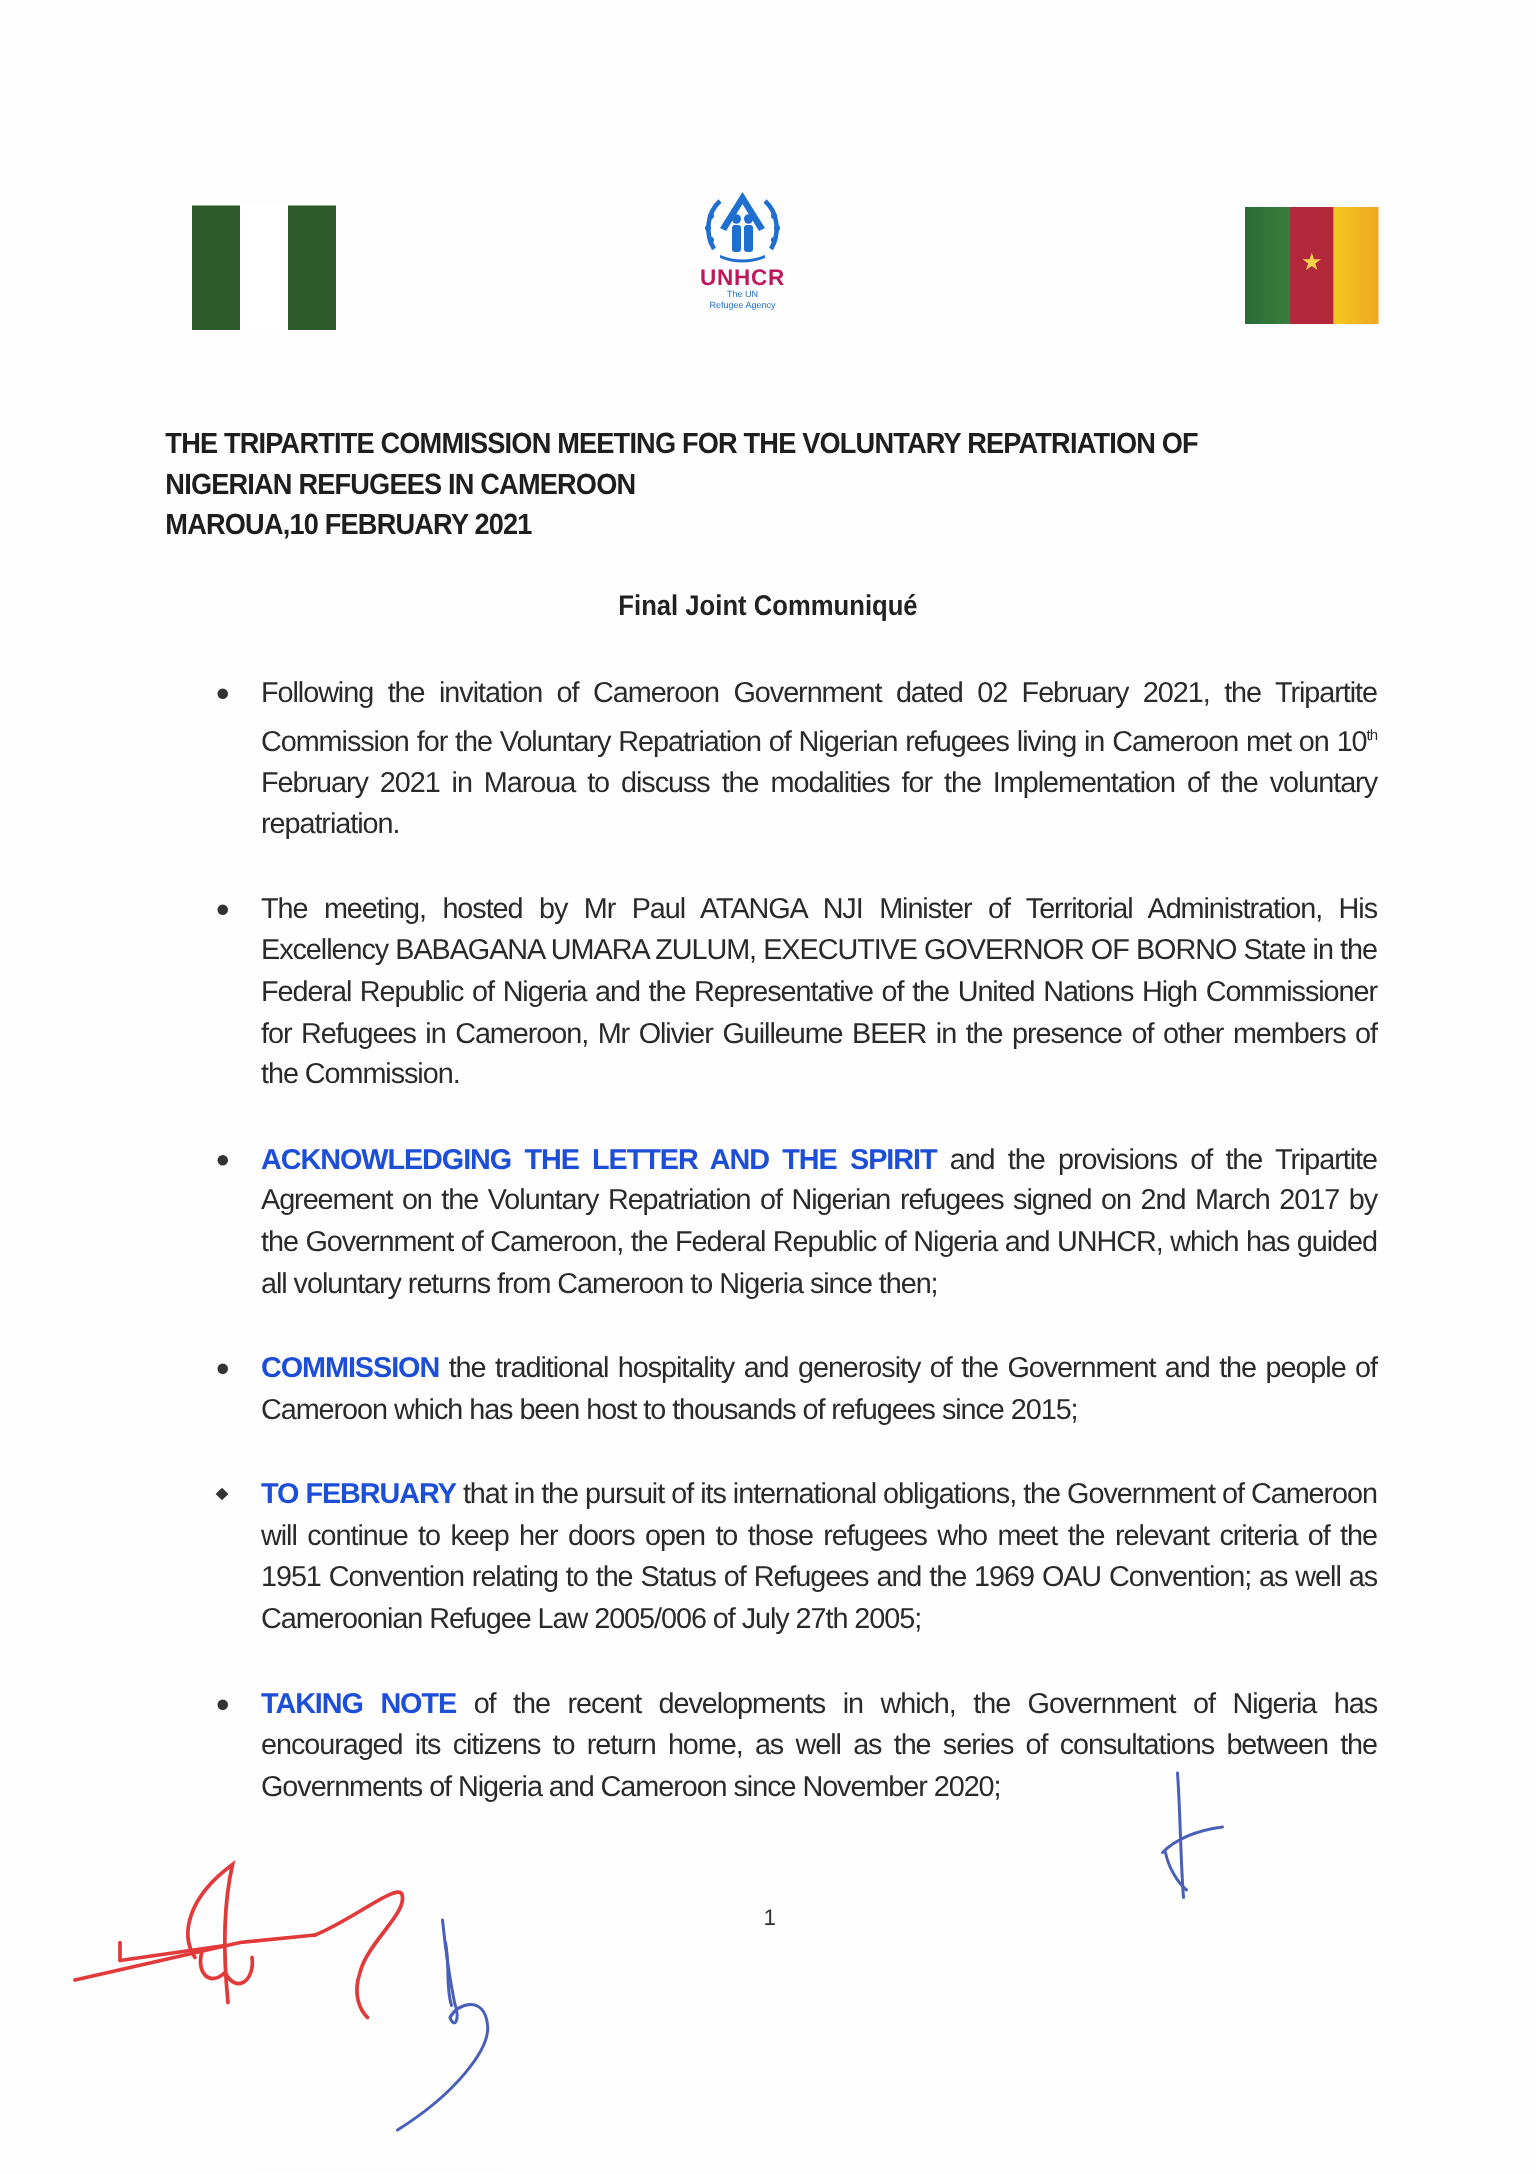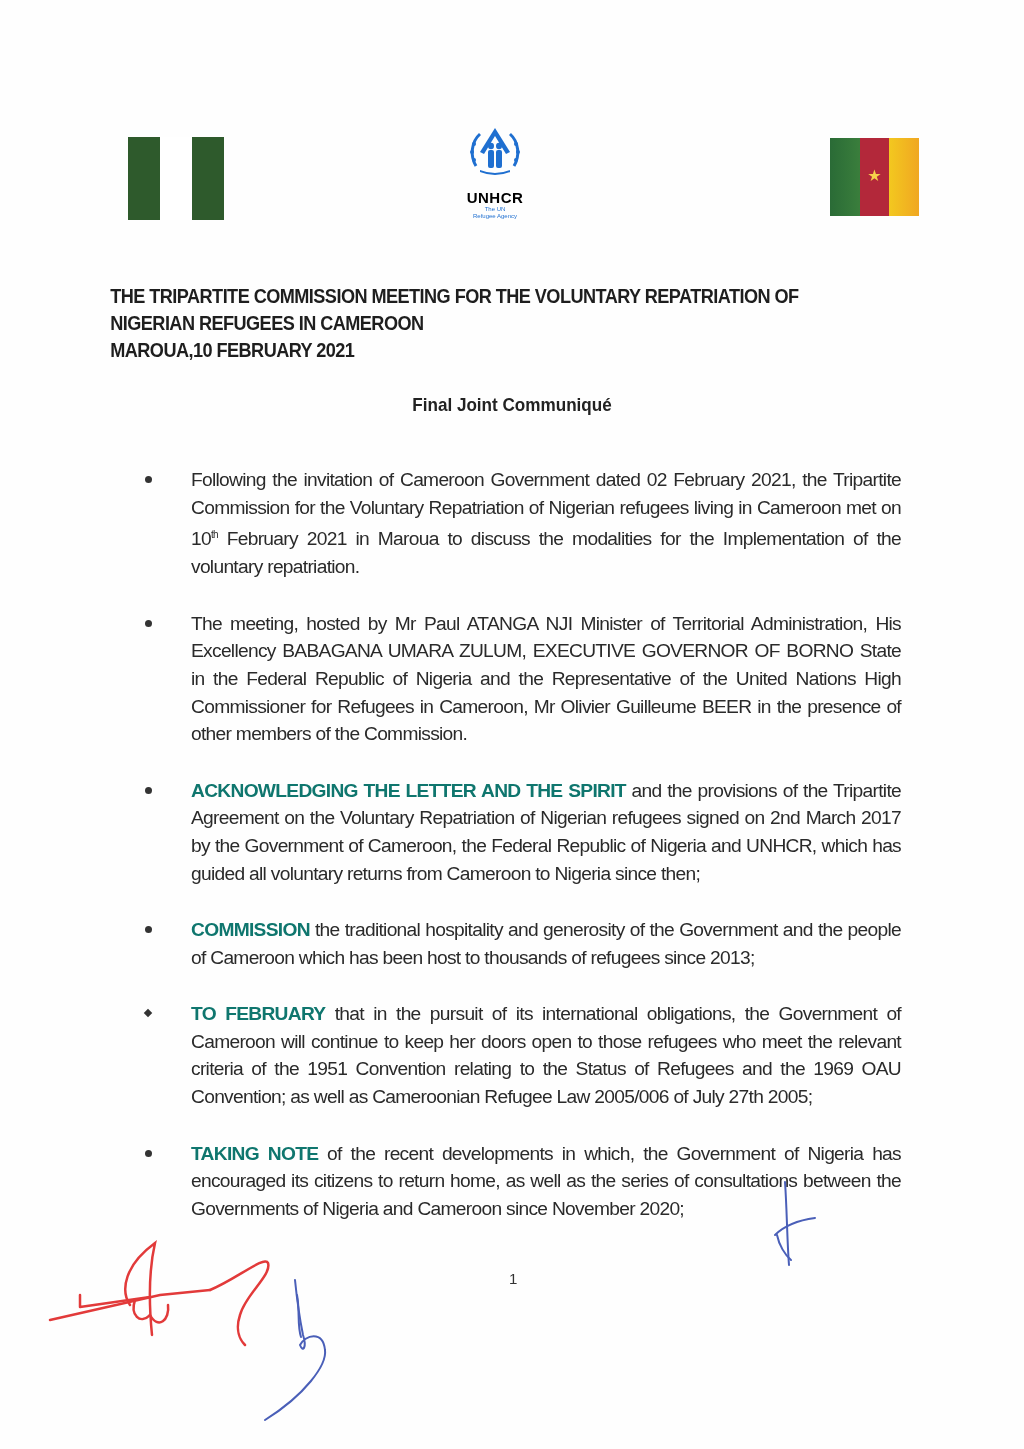--- a/index.html
+++ b/index.html
@@ -12,35 +12,35 @@
   .flag-ng { position: absolute; left: 128px; top: 137px; width: 96px; height: 83px; display: flex; }
   .flag-ng .g { flex: 1; background: #2e5a2c; }
   .flag-ng .w { flex: 1; background: #ffffff; }
   .flag-cm { position: absolute; left: 830px; top: 138px; width: 89px; height: 78px; display: flex; }
   .flag-cm .g { flex: 1; background: linear-gradient(90deg,#2a6b36,#3a7e3c); }
   .flag-cm .r { flex: 1; background: #b3283a; position: relative; }
   .flag-cm .y { flex: 1; background: linear-gradient(90deg,#f3c81f,#f0a722); }
   .flag-cm .star { position: absolute; left: 50%; top: 50%; transform: translate(-50%,-55%); color: #f6d24a; font-size: 16px; line-height: 1; }
   .unhcr { position: absolute; left: 455px; top: 122px; width: 80px; height: 92px; text-align: center; }
   .unhcr svg { display: block; margin: 0 auto; }
-  .unhcr .name { color: #000000; font-weight: bold; font-size: 15px; letter-spacing: 0.5px; margin-top: 12px; line-height: 16px; }
+  .unhcr .name { color: #be185d; font-weight: bold; font-size: 15px; letter-spacing: 0.5px; margin-top: 0px; line-height: 16px; }
   .unhcr .tag1, .unhcr .tag2 { color: #1f6fd0; font-size: 6px; line-height: 7px; }
 
   
   .title-block { position: absolute; left: 80px; top: 283px; width: 864px; text-align: left; font-weight: bold; color: #1e1e1e; }
   .title-line { font-size: 19.5px; line-height: 27px; letter-spacing: -0.6px; transform: scaleX(0.93); transform-origin: center; white-space: nowrap; }
   .subtitle { position: absolute; left: 80px; top: 394px; width: 864px; text-align: center; font-weight: bold; font-size: 19px; color: #222; transform: scaleX(0.9); }
 
   
   .bullets { position: absolute; left: 145px; top: 449px; width: 773px; }
   .item { position: relative; padding-left: 29px; margin-bottom: 29px; }
   .item .dot { position: absolute; left: 0; top: 10px; width: 7px; height: 7px; background: #333; border-radius: 50%; }
   .item .dot.diamond { border-radius: 0; transform: rotate(45deg); width: 6px; height: 6px; }
-  .item p { margin: 17px; font-size: 19.2px; line-height: 27.6px; text-align: justify; letter-spacing: -0.7px; color: #2a2a2a; }
-  .item p b { font-weight: bold; color: #0f766e; }
+  .item p { margin: 0; font-size: 19.2px; line-height: 27.6px; text-align: justify; letter-spacing: -0.7px; color: #2a2a2a; }
+  .item p b { font-weight: bold; color: #1d4ed8; }
   .item p sup { font-size: 10px; }
 
   .page-num { position: absolute; left: 509px; top: 1270px; font-size: 15px; color: #333; }
 
   .sig { position: absolute; pointer-events: none; }
 </style>
 </head>
 <body>
 
 <div class="page">
@@ -101,21 +101,21 @@
     <div class="item">
       <span class="dot"></span>
       <p><span>The meeting, hosted by Mr Paul ATANGA NJI Minister of Territorial Administration, His Excellency BABAGANA UMARA ZULUM, EXECUTIVE GOVERNOR OF BORNO State in the Federal Republic of Nigeria and the Representative of the United Nations High Commissioner for Refugees in Cameroon, Mr Olivier Guilleume BEER in the presence of other members of the Commission.</span></p>
     </div>
     <div class="item">
       <span class="dot"></span>
       <p><b>ACKNOWLEDGING THE LETTER AND THE SPIRIT</b><span> and the provisions of the Tripartite Agreement on the Voluntary Repatriation of Nigerian refugees signed on 2nd March 2017 by the Government of Cameroon, the Federal Republic of Nigeria and UNHCR, which has guided all voluntary returns from Cameroon to Nigeria since then;</span></p>
     </div>
     <div class="item">
       <span class="dot"></span>
-      <p><b>COMMISSION</b><span> the traditional hospitality and generosity of the Government and the people of Cameroon which has been host to thousands of refugees since 2013;</span></p>
+      <p><b>COMMISSION</b><span> the traditional hospitality and generosity of the Government and the people of Cameroon which has been host to thousands of refugees since 2015;</span></p>
     </div>
     <div class="item">
       <span class="dot diamond"></span>
       <p><b>TO FEBRUARY</b><span> that in the pursuit of its international obligations, the Government of Cameroon will continue to keep her doors open to those refugees who meet the relevant criteria of the 1951 Convention relating to the Status of Refugees and the 1969 OAU Convention; as well as Cameroonian Refugee Law 2005/006 of  July 27th 2005;</span></p>
     </div>
     <div class="item">
       <span class="dot"></span>
       <p><b>TAKING NOTE</b><span> of the recent developments in which, the Government of Nigeria has encouraged its citizens to return home, as well as the series of consultations between the Governments of Nigeria and Cameroon since November 2020;</span></p>
     </div>
   </div>

